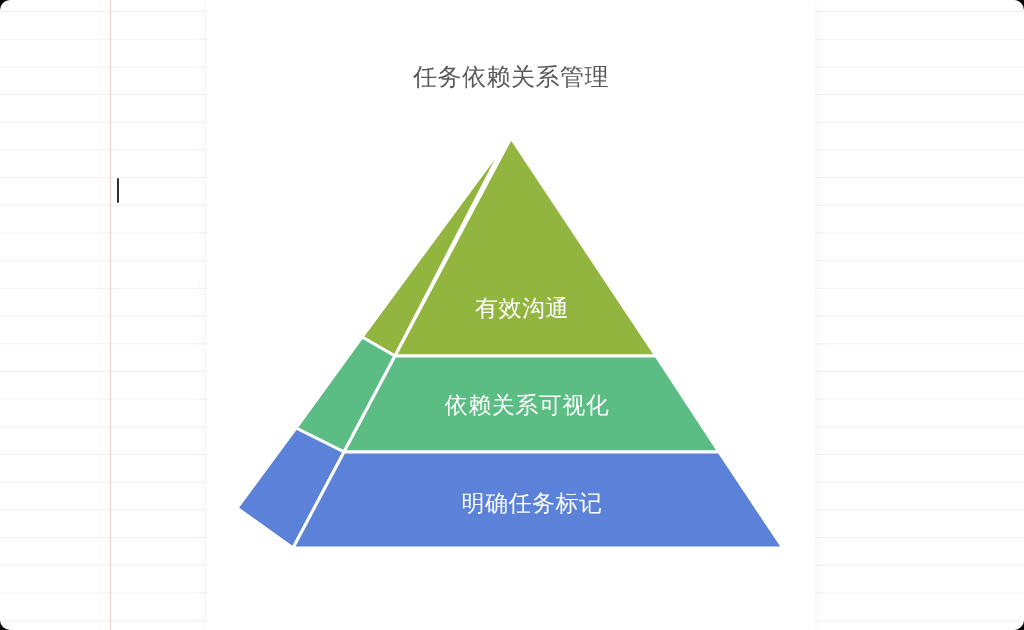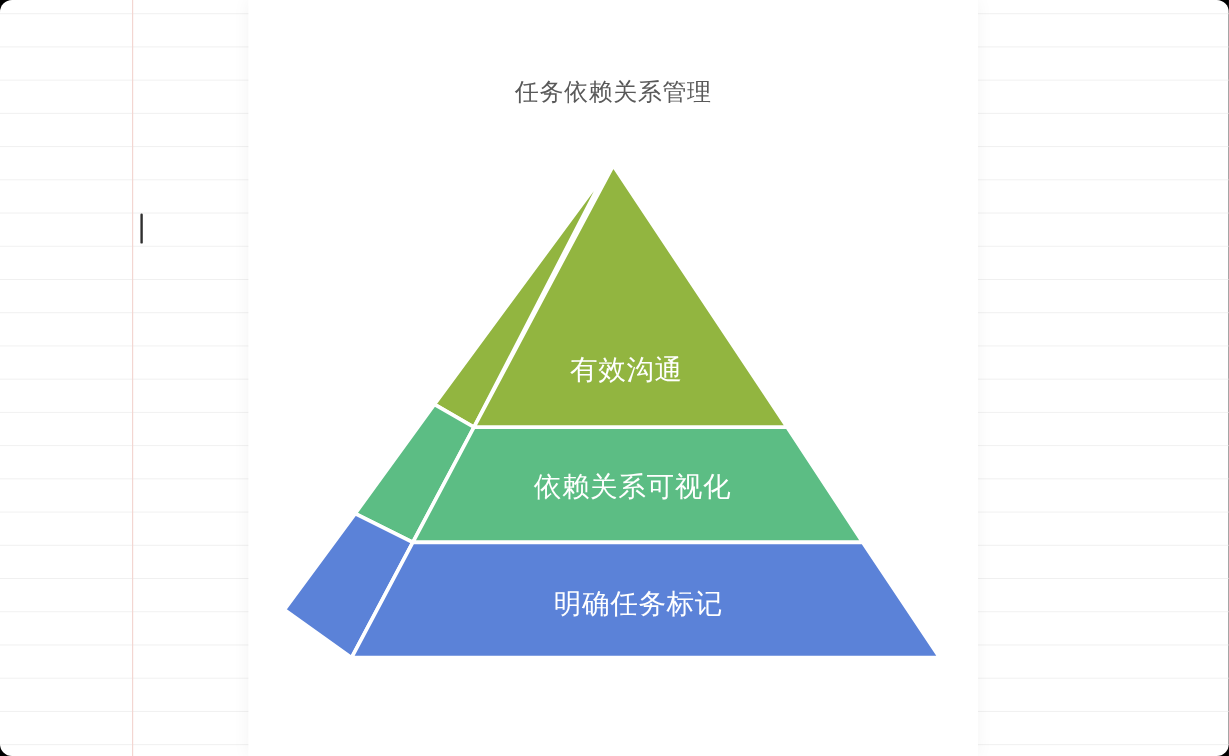--- a/index.html
+++ b/index.html
@@ -52,21 +52,21 @@
     box-shadow: 0 0 14px rgba(0,0,0,0.05);
   }
   #diagram-title {
     position: absolute;
     left: 0;
     top: 62px;
     width: 608px;
     height: 30px;
     line-height: 30px;
     text-align: center;
-    font-size: 20px;
+    font-size: 24px;
     font-weight: 500;
     letter-spacing: 0.5px;
     color: #595959;
     font-family: Liberation Serif, serif;
   }
   #pyramid-svg {
     position: absolute;
     inset: 0;
     width: 1024px;
     height: 630px;

